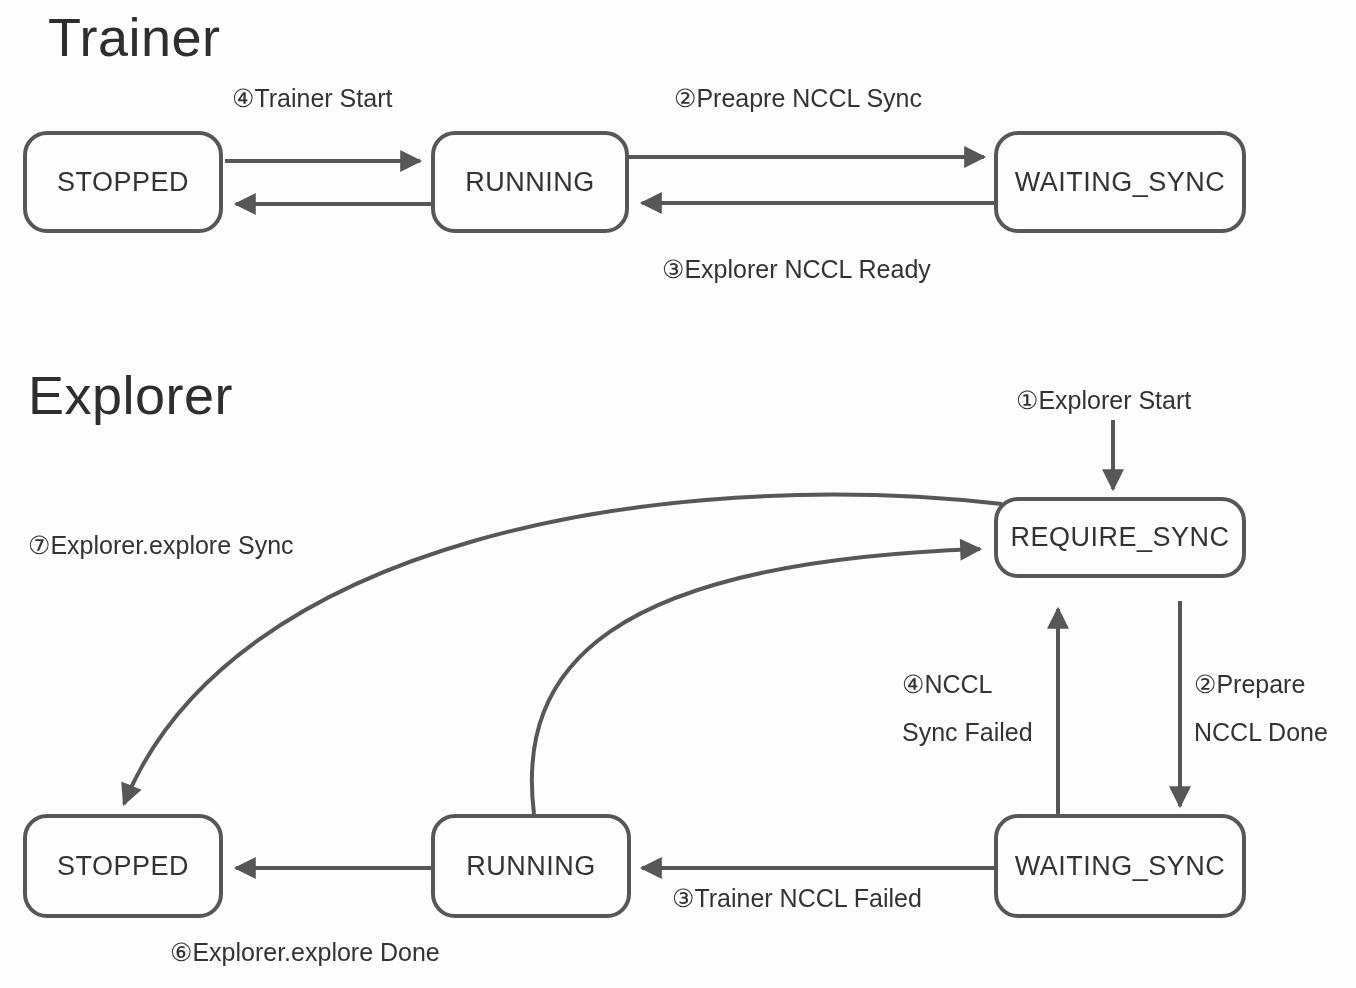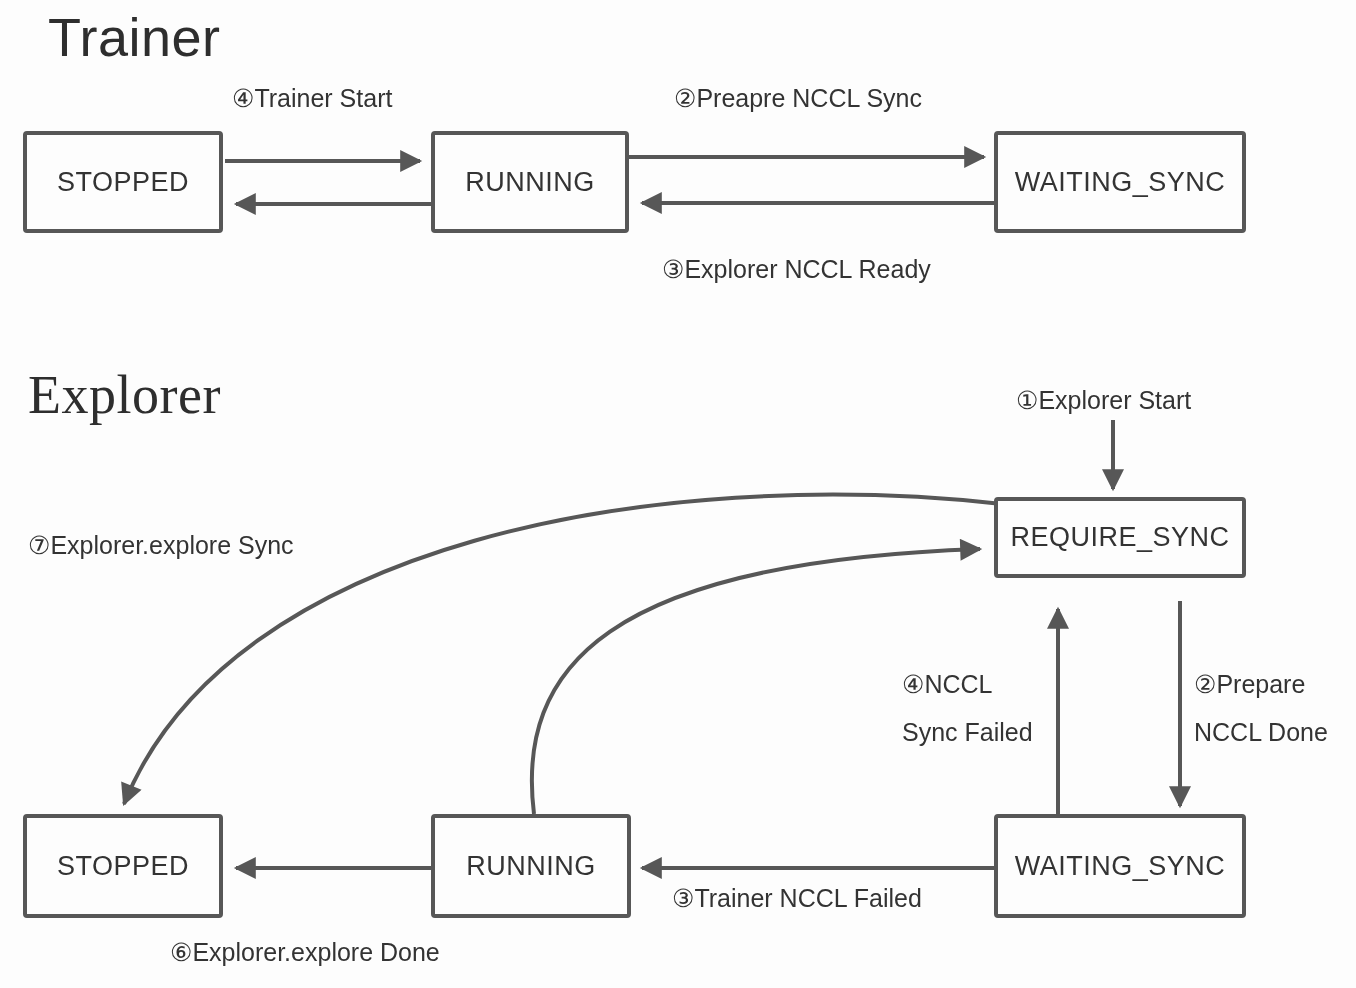--- a/index.html
+++ b/index.html
@@ -22,21 +22,21 @@
     font-size: 54px;
     font-weight: 500;
     color: #2e2e2e;
     letter-spacing: 0.5px;
     white-space: nowrap;
   }
   .state {
     position: absolute;
     box-sizing: border-box;
     border: 4px solid #575757;
-    border-radius: 4px;
+    border-radius: 24px;
     background: #fdfdfd;
     display: flex;
     align-items: center;
     justify-content: center;
     font-size: 27px;
     color: #333333;
     letter-spacing: 0.5px;
     white-space: nowrap;
   }
   .edge-label {
@@ -82,21 +82,21 @@
     <span>RUNNING</span>
   </div>
   <div class="state" style="left:994px; top:131px; width:252px; height:102px;">
     <span>WAITING_SYNC</span>
   </div>
 
   <div class="edge-label" style="left:232px; top:84px;">④Trainer Start</div>
   <div class="edge-label" style="left:674px; top:84px;">②Preapre NCCL Sync</div>
   <div class="edge-label" style="left:662px; top:255px;">③Explorer NCCL Ready</div>
 
-  <div class="section-title" style="left:28px; top:364px;font-family:Liberation Serif, serif;">Explorer</div>
+  <div class="section-title" style="left:28px; top:364px;">Explorer</div>
 
   <div class="state" style="left:994px; top:497px; width:252px; height:81px;">
     <span>REQUIRE_SYNC</span>
   </div>
   <div class="state" style="left:23px; top:814px; width:200px; height:104px;">
     <span>STOPPED</span>
   </div>
   <div class="state" style="left:431px; top:814px; width:200px; height:104px;">
     <span>RUNNING</span>
   </div>

